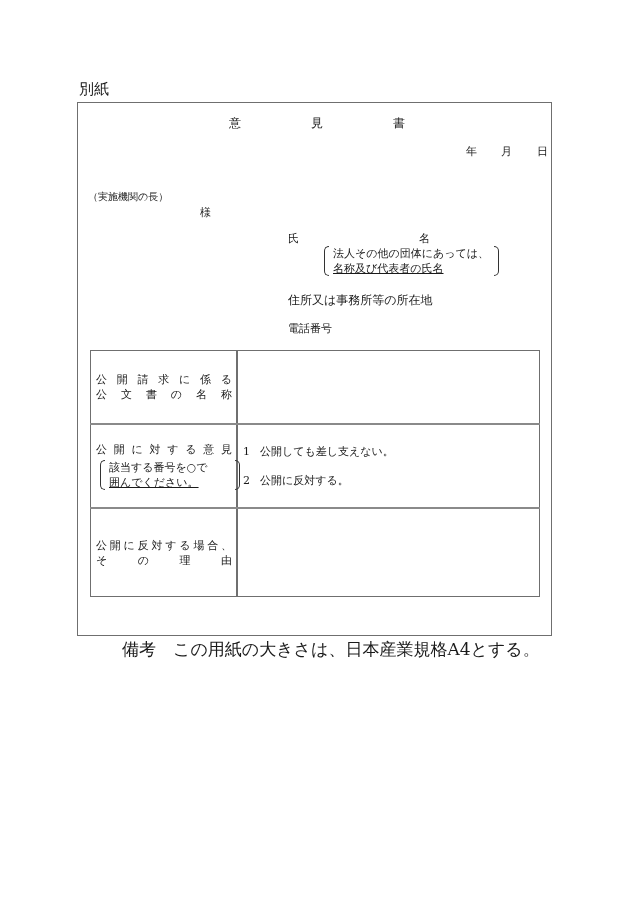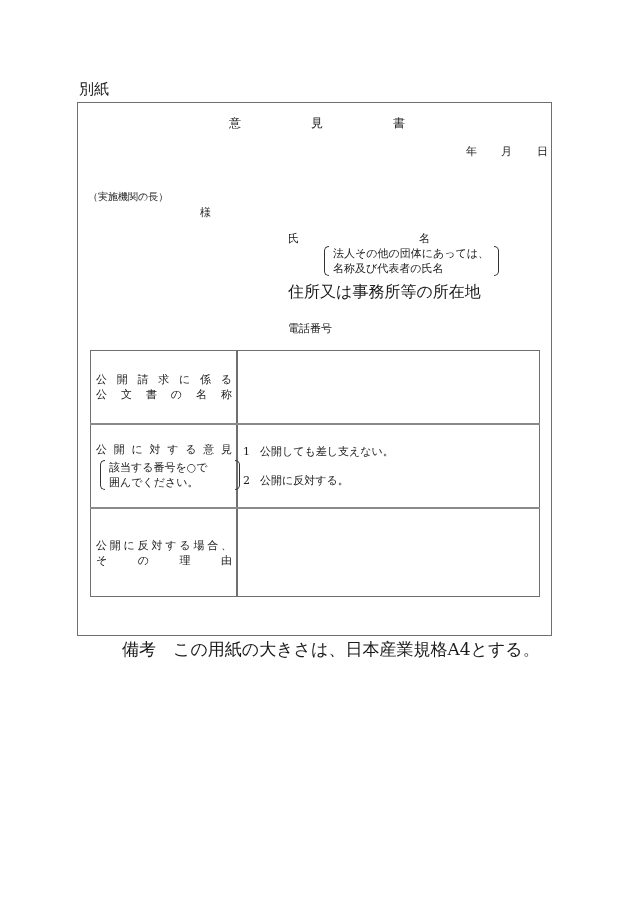--- a/index.html
+++ b/index.html
@@ -46,23 +46,23 @@
       position: absolute;
       top: 1px;
       width: 5px; height: 30px;
       border: 1px solid #333;
       box-sizing: border-box;
     }
     .bracket-left  { left: 0; border-right: none; border-radius: 5px 0 0 5px; }
     .bracket-right { right: 0; border-left: none; border-radius: 0 5px 5px 0; }
     .bracket-line { position: absolute; left: 9px; font-size: 11px; line-height: 1; white-space: nowrap; }
     .bracket-line.l1 { top: 3px; }
-    .bracket-line.l2 { top: 18px; }
-
-    .address-label { left: 288px; top: 284px; font-size: 16px; }
+    .bracket-line.l2 { top: 18px; text-decoration: underline; }
+
+    .address-label { left: 288px; top: 294px; font-size: 12px; }
     .phone-label   { left: 288px; top: 323px; font-size: 11px; }
 
     .inner-table {
       position: absolute;
       left: 90px; top: 350px;
       width: 450px; height: 247px;
       border: 1.5px solid #6f6f6f;
       box-sizing: border-box;
     }
     .col-divider {

